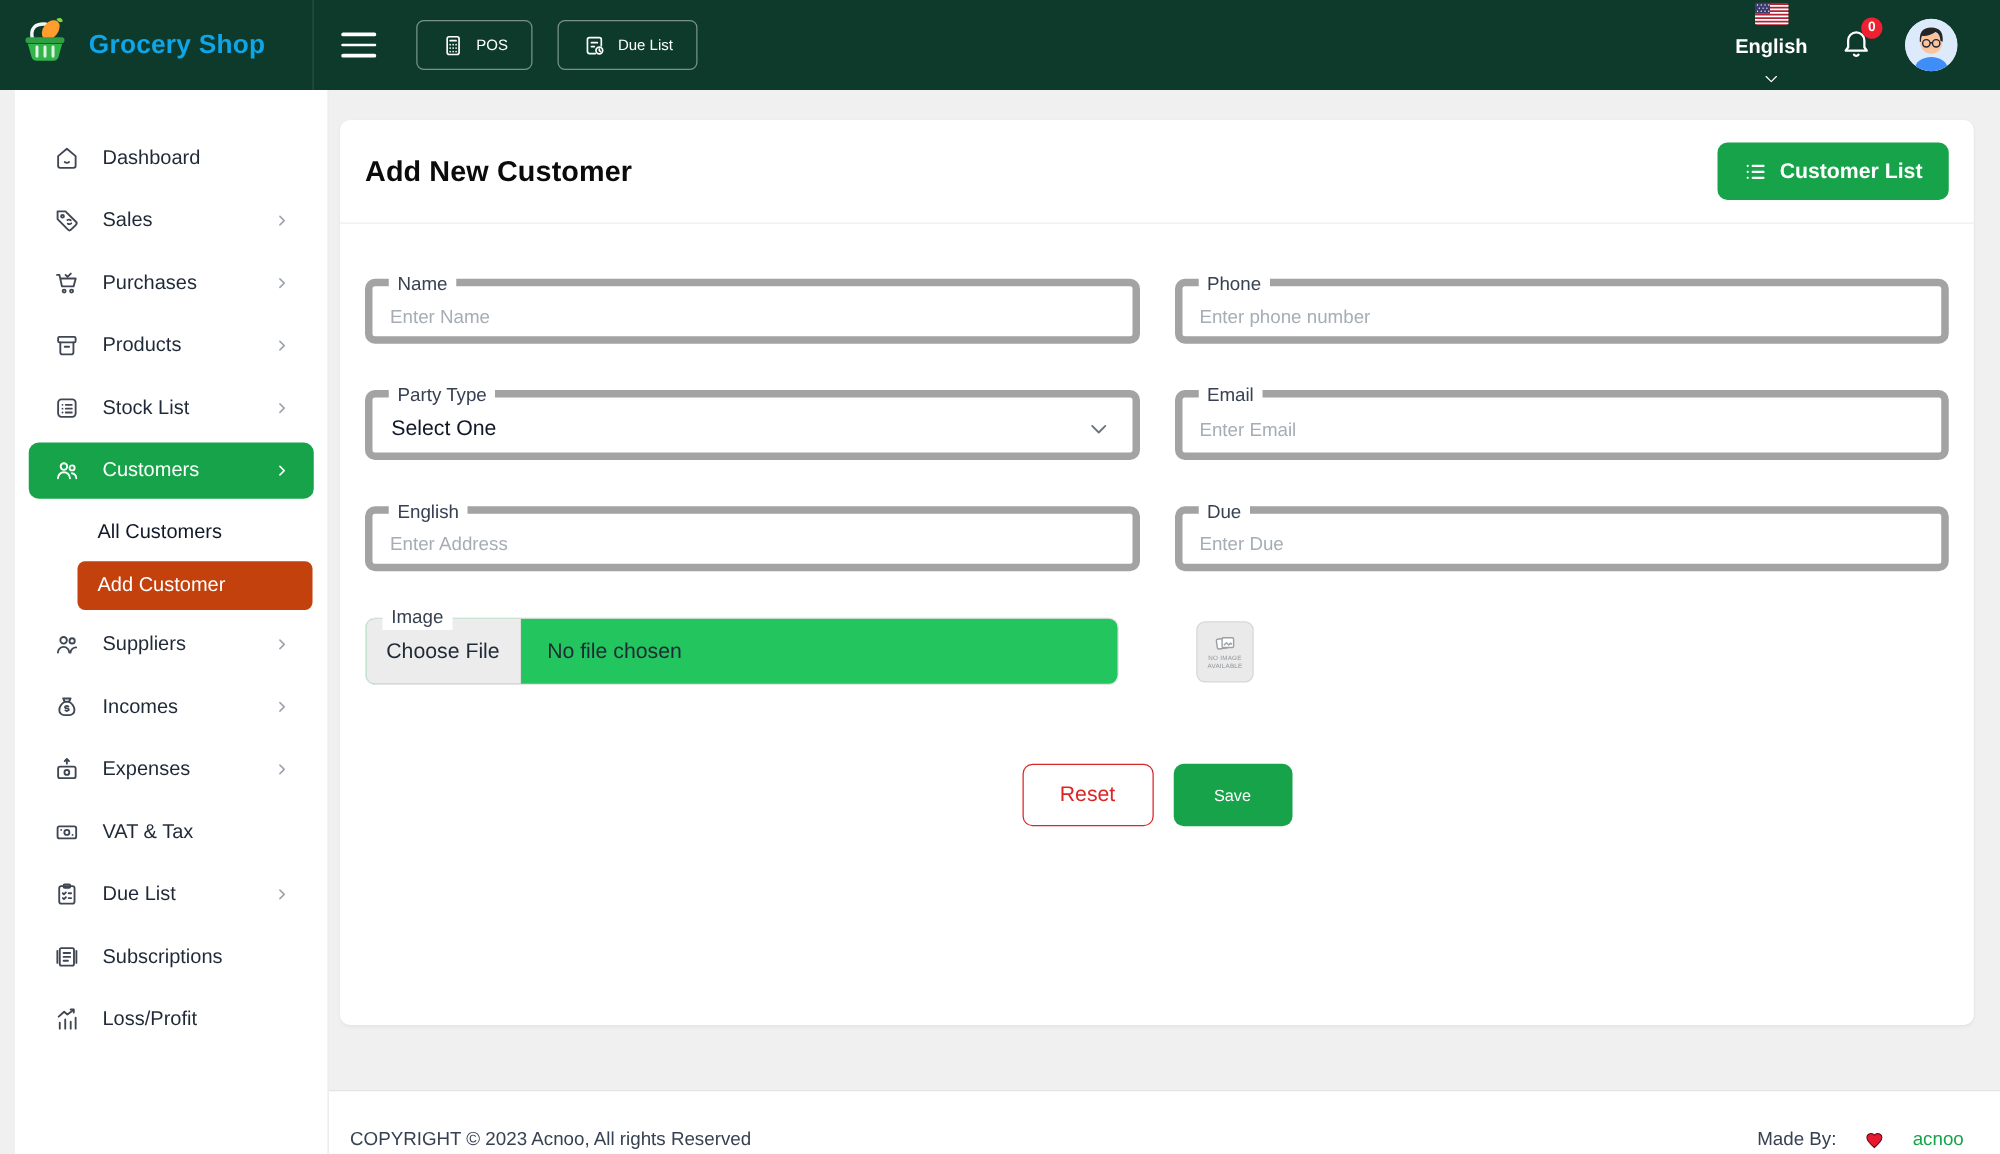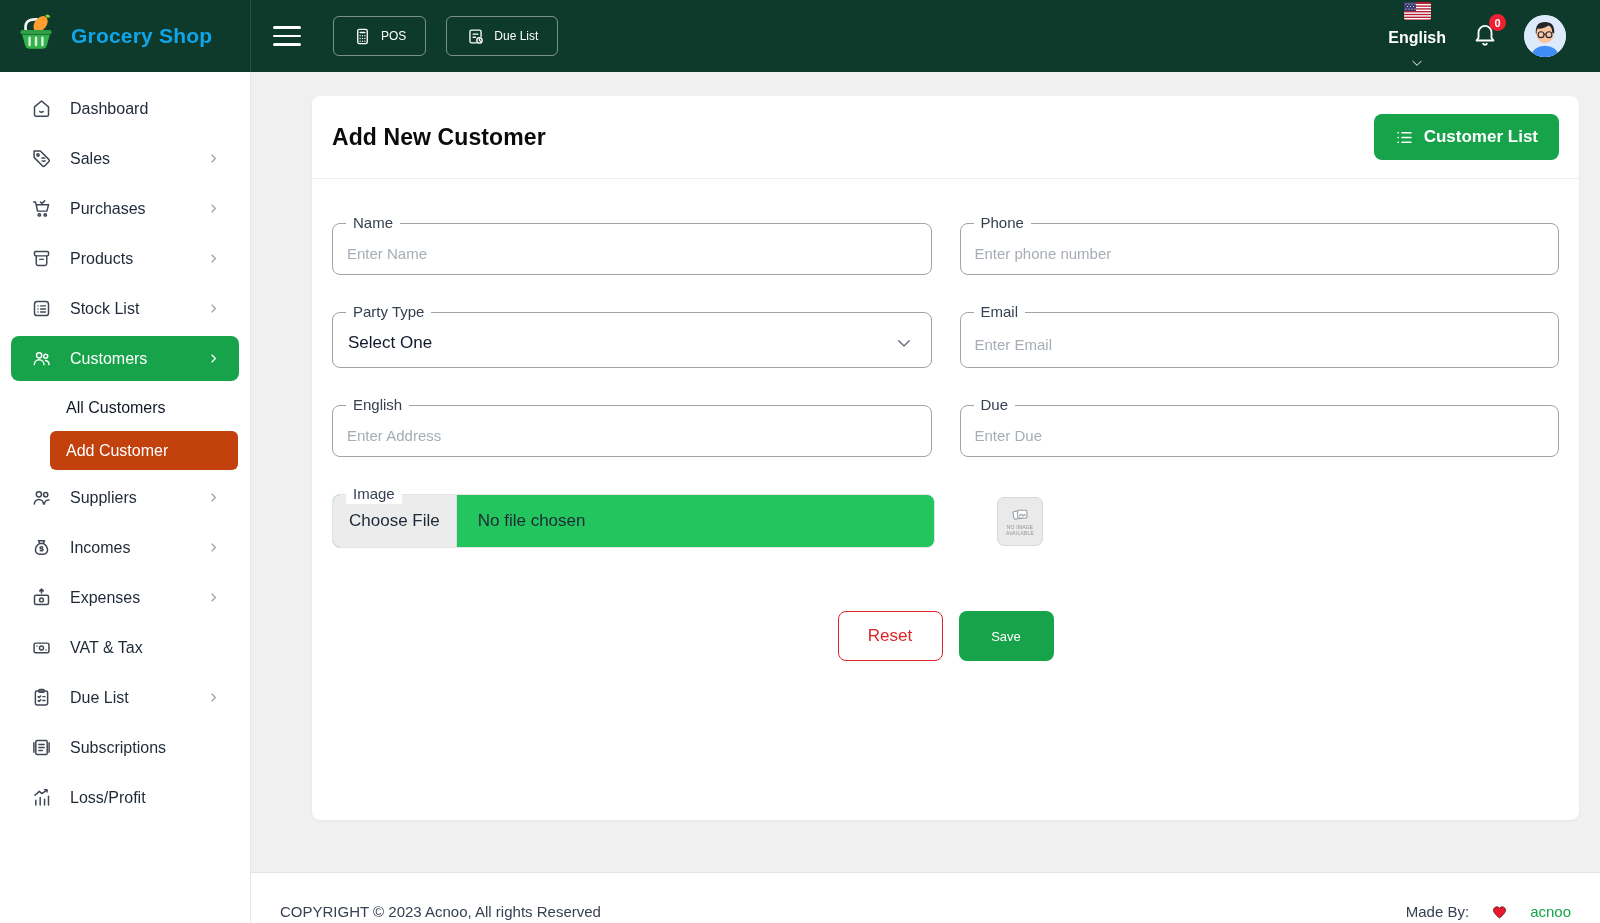--- a/index.html
+++ b/index.html
@@ -15,40 +15,40 @@
   .hamburger span { display:block; height:2.6px; background:#fff; border-radius:2px; }
   .hdr-btn { display:flex; align-items:center; gap:9px; height:40px; padding:0 19px; border:1px solid rgba(255,255,255,0.45); border-radius:6px; background:transparent; color:#fff; font-size:12px; font-family:inherit; cursor:pointer; }
   .hdr-right { margin-left:auto; display:flex; align-items:center; gap:26px; }
   .lang { display:flex; align-items:center; gap:9px; color:#fff; font-size:16px; font-weight:600; cursor:pointer;flex-direction:column; }
   .flag { width:27px; height:18px; border-radius:2px; overflow:hidden; display:block; }
   .bell-wrap { position:relative; cursor:pointer; }
   .badge { position:absolute; top:-7px; right:-8px; min-width:17px; height:17px; border-radius:50%; background:#ee2031; color:#fff; font-size:11px; font-weight:700; display:flex; align-items:center; justify-content:center; }
   .avatar { width:42px; height:42px; border-radius:50%; overflow:hidden; background:#dceafb; cursor:pointer; flex:0 0 42px; }
 
   
-  .sidebar { position:fixed; top:72px; left:0; width:251px; bottom:0; background:#fff; border-right:1px solid #e8e8e8; padding-top:9px; z-index:40; }
+  .sidebar { position:fixed; top:72px; left:12px; width:251px; bottom:0; background:#fff; border-right:1px solid #e8e8e8; padding-top:27px; z-index:40; }
   .side-item { display:flex; align-items:center; gap:18px; height:45px; margin:5px 11px; padding:0 18px 0 20px; border-radius:8px; font-size:16px; color:#1f2937; cursor:pointer; }
   .side-item .lbl { flex:1; }
   .side-item svg.mi { width:21px; height:21px; stroke:#3f4654; stroke-width:1.7; fill:none; stroke-linecap:round; stroke-linejoin:round; flex:0 0 21px; }
   .side-item svg.chev { width:15px; height:15px; stroke:#9ca3af; stroke-width:2; fill:none; stroke-linecap:round; stroke-linejoin:round; }
   .side-item.active { background:#16a34a; color:#fff; font-weight:500; }
   .side-item.active svg.mi, .side-item.active svg.chev { stroke:#fff; }
   .sub-item { display:flex; align-items:center; height:44px; margin:1px 11px; padding-left:55px; font-size:16px; color:#111827; cursor:pointer; }
   .sub-item.btn-active { background:#c2410c; color:#fff; border-radius:6px; margin-left:50px; margin-right:12px; height:39px; padding-left:16px; }
 
   
   .main { margin-left:251px; padding-top:72px; }
-  .content { height:774px; background:#f0f0f0; padding:24px 21px 0;margin-left:40px; }
+  .content { height:774px; background:#f0f0f0; padding:24px 21px 0; }
   .card { background:#fff; border-radius:8px; height:724px; box-shadow:0 1px 3px rgba(0,0,0,0.05); }
   .card-head { display:flex; align-items:center; justify-content:space-between; padding:18px 20px; border-bottom:1px solid #eeeeee; }
   .page-title { font-size:23px; font-weight:700; color:#0b0b0b; letter-spacing:.1px; }
   .btn-green { display:flex; align-items:center; gap:10px; background:#16a34a; color:#fff; border:none; border-radius:8px; height:46px; padding:0 21px; font-size:17px; font-weight:700; font-family:inherit; cursor:pointer; }
   .card-body { padding:44px 20px 0; }
   .form-grid { display:grid; grid-template-columns:1fr 1fr; column-gap:28px; row-gap:37px; }
-  .field { position:relative; border:1px solid #a3a3a3; border-radius:8px; height:52px; background:#fff; }
+  .field { position:relative; border:6px solid #a3a3a3; border-radius:8px; height:52px; background:#fff; }
   .field-label { position:absolute; top:-11px; left:13px; background:#fff; padding:0 7px; font-size:15px; color:#374151; line-height:20px; }
   .field input { width:100%; height:100%; border:none; outline:none; background:transparent; border-radius:8px; padding:8px 14px 0; font-size:15px; color:#111827; font-family:inherit; }
   .field input::placeholder { color:#a6adb6; }
   .select-row { display:flex; align-items:center; justify-content:space-between; height:100%; padding:6px 18px 0 15px; cursor:pointer; }
   .select-value { font-size:17px; color:#111827; }
   .select-row svg { width:18px; height:18px; stroke:#6b7280; stroke-width:2; fill:none; stroke-linecap:round; stroke-linejoin:round; }
   .image-row { display:flex; align-items:center; margin-top:37px; }
   .image-field { width:603px; height:54px; position:relative; border:1px solid #e4e4e4; border-radius:8px; background:#22c55e; }
   .file-row { display:flex; height:100%; cursor:pointer; }
   .choose-btn { background:#ececec; border-right:1px solid #dcdcdc; border-radius:7px 0 0 7px; display:flex; align-items:center; padding:0 16px; font-size:17px; color:#1f2937; }

